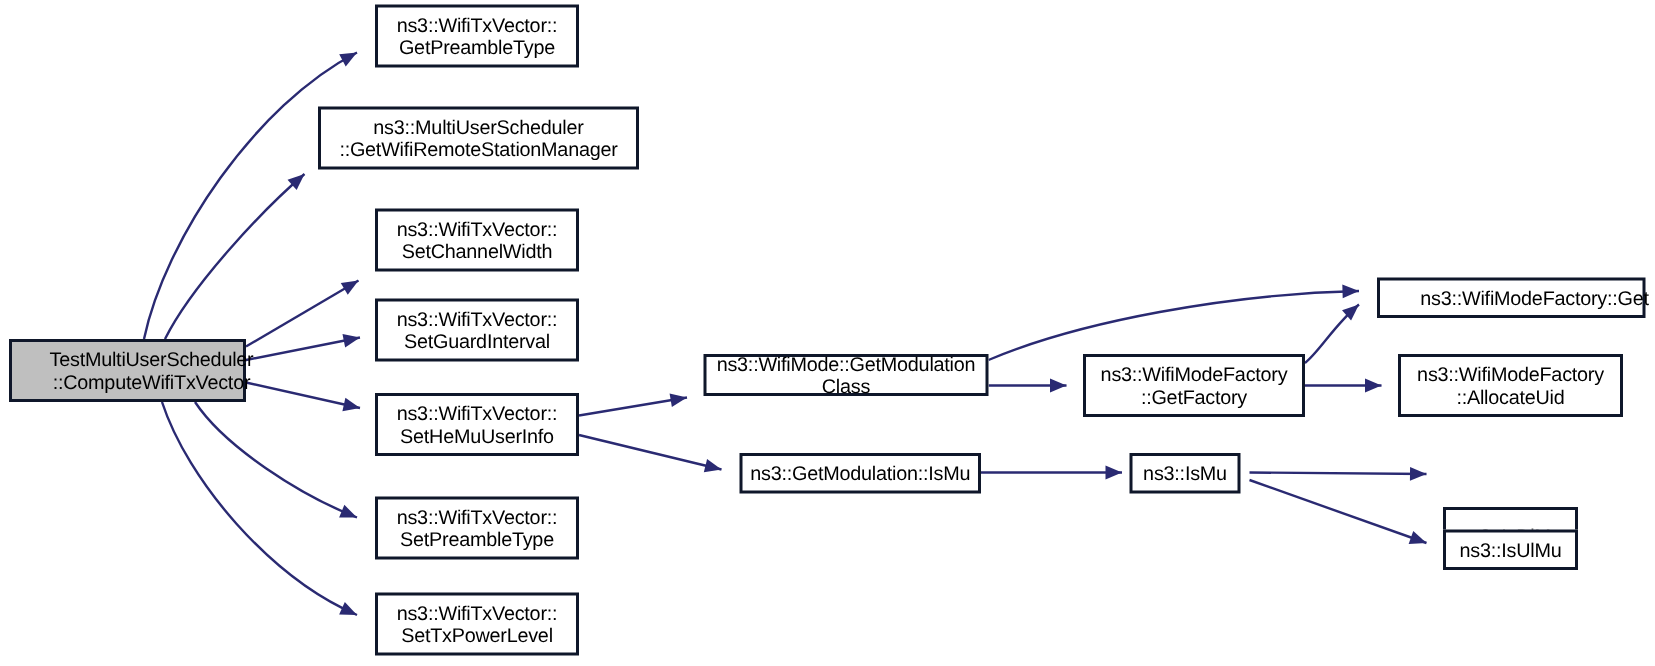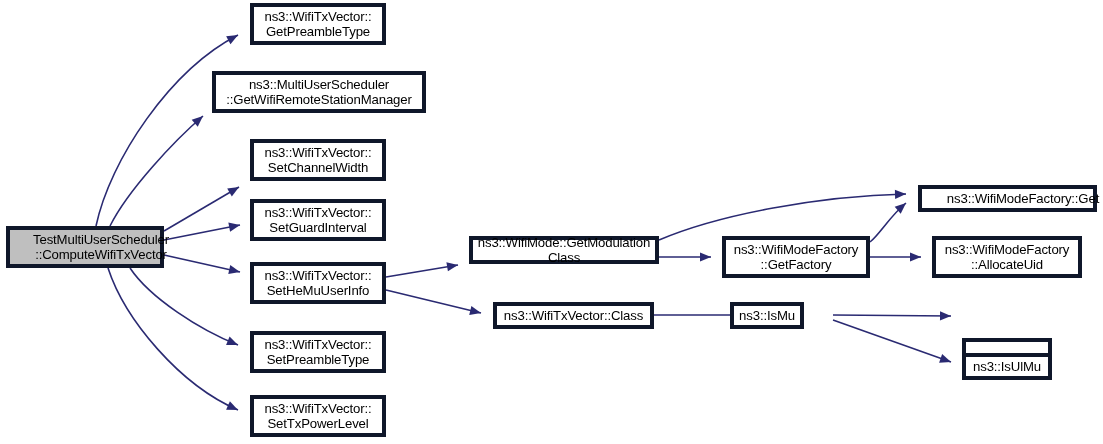--- a/index.html
+++ b/index.html
@@ -20,21 +20,21 @@
   svg.graph-layer {
     position: absolute;
     left: 0;
     top: 0;
     width: 1103px;
     height: 444px;
   }
   .node-box {
     position: absolute;
     box-sizing: border-box;
-    border: 4px solid #0f172a;
+    border: 2px solid #0f172a;
     background: #ffffff;
     color: #000000;
     display: flex;
     align-items: center;
     justify-content: center;
     text-align: center;
     font-family: "Liberation Sans", sans-serif;
     font-size: 13.2px;
     line-height: 15.5px;
     letter-spacing: -0.15px;
@@ -106,23 +106,23 @@
       <div class="node-box" style="left: 250px; top: 199px; width: 136px; height: 42px;">ns3::WifiTxVector::
 SetGuardInterval</div>
       <div class="node-box" style="left: 250px; top: 262px; width: 136px; height: 42px;">ns3::WifiTxVector::
 SetHeMuUserInfo</div>
       <div class="node-box" style="left: 250px; top: 331px; width: 136px; height: 42px;">ns3::WifiTxVector::
 SetPreambleType</div>
       <div class="node-box" style="left: 250px; top: 395px; width: 136px; height: 42px;">ns3::WifiTxVector::
 SetTxPowerLevel</div>
       <div class="node-box" style="left: 469px; top: 236px; width: 190px; height: 28px;">ns3::WifiMode::GetModulation
 Class</div>
-      <div class="node-box" style="left: 493px; top: 302px; width: 161px; height: 27px;">ns3::WifiTxVector::Class</div>
+      <div class="node-box" style="left: 493px; top: 302px; width: 161px; height: 27px;">ns3::GetModulation::IsMu</div>
       <div class="node-box" style="left: 722px; top: 236px; width: 148px; height: 42px;">ns3::WifiModeFactory
 ::GetFactory</div>
-      <div class="node-box" style="left: 730px; top: 302px; width: 74px; height: 27px;">ns3::IsMu</div>
+      <div class="node-box" style="left: 753px; top: 302px; width: 74px; height: 27px;">ns3::IsMu</div>
       <div class="node-box" style="left: 918px; top: 185px; width: 179px; height: 27px; padding-left: 34px;">ns3::WifiModeFactory::Get</div>
       <div class="node-box" style="left: 932px; top: 236px; width: 150px; height: 42px;">ns3::WifiModeFactory
 ::AllocateUid</div>
       <div class="node-box" style="left: 962px; top: 303px; width: 90px; height: 40px; margin-top: 35px;">ns3::IsDlMu</div>
       <div class="node-box" style="left: 962px; top: 353px; width: 90px; height: 27px;">ns3::IsUlMu</div>
     </div>
 </div>
 
 </body></html>

